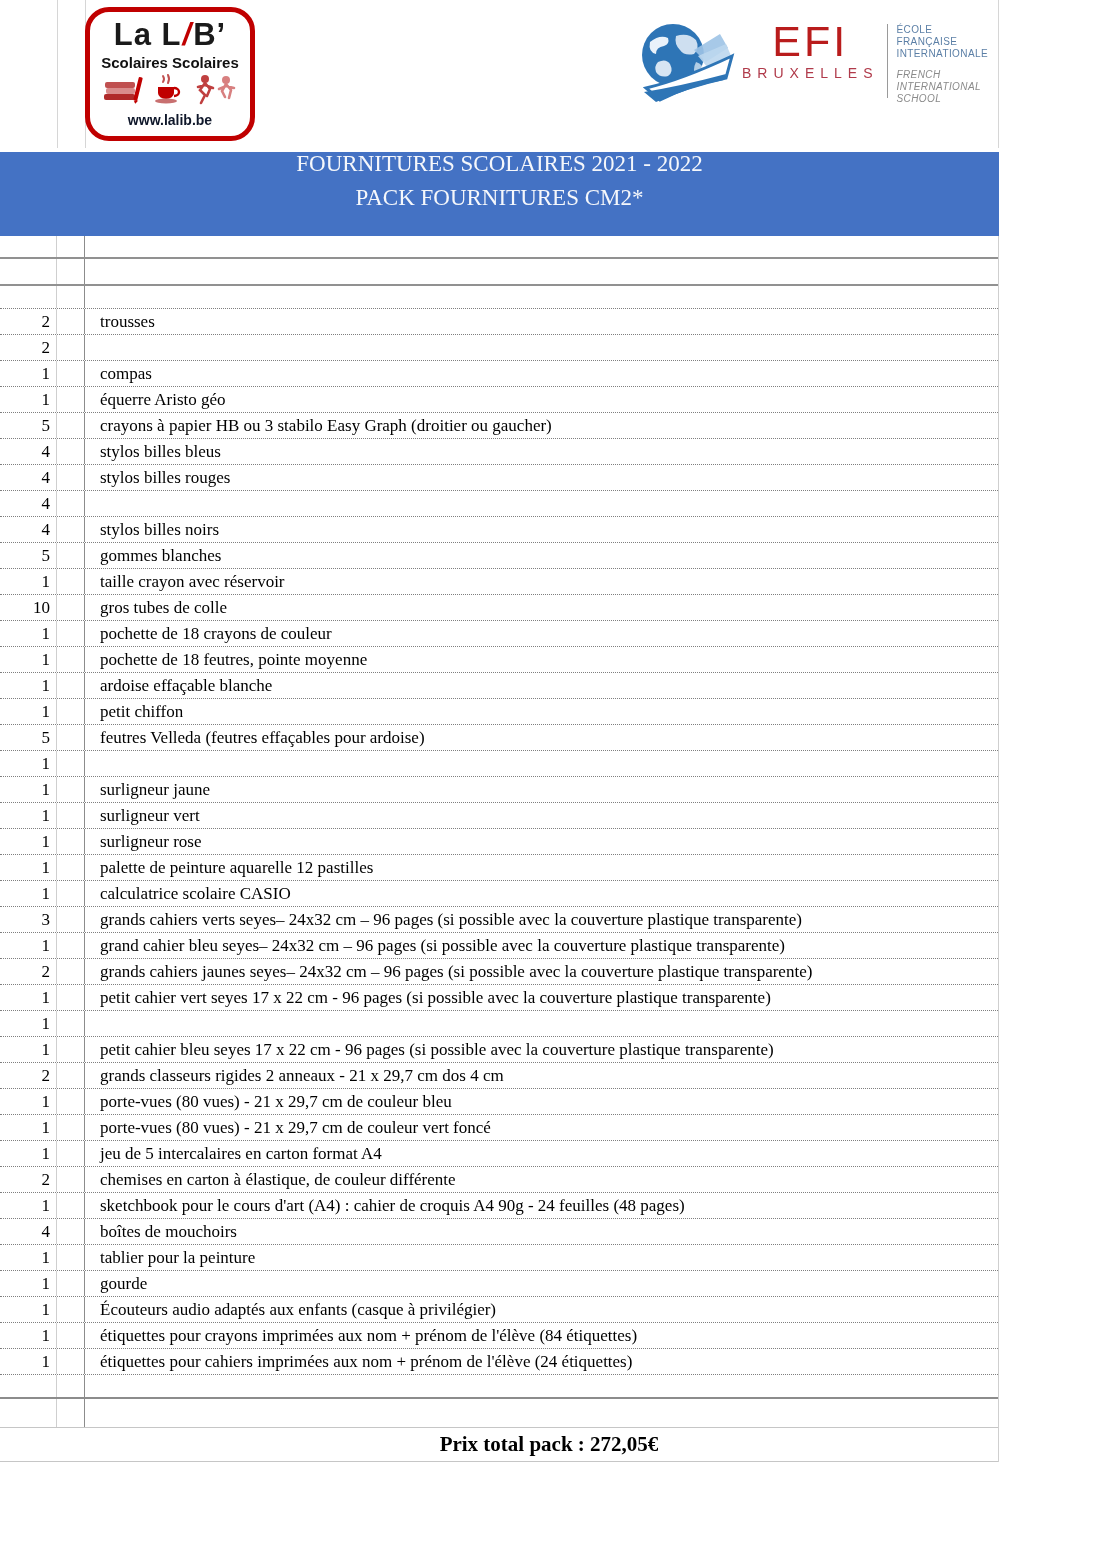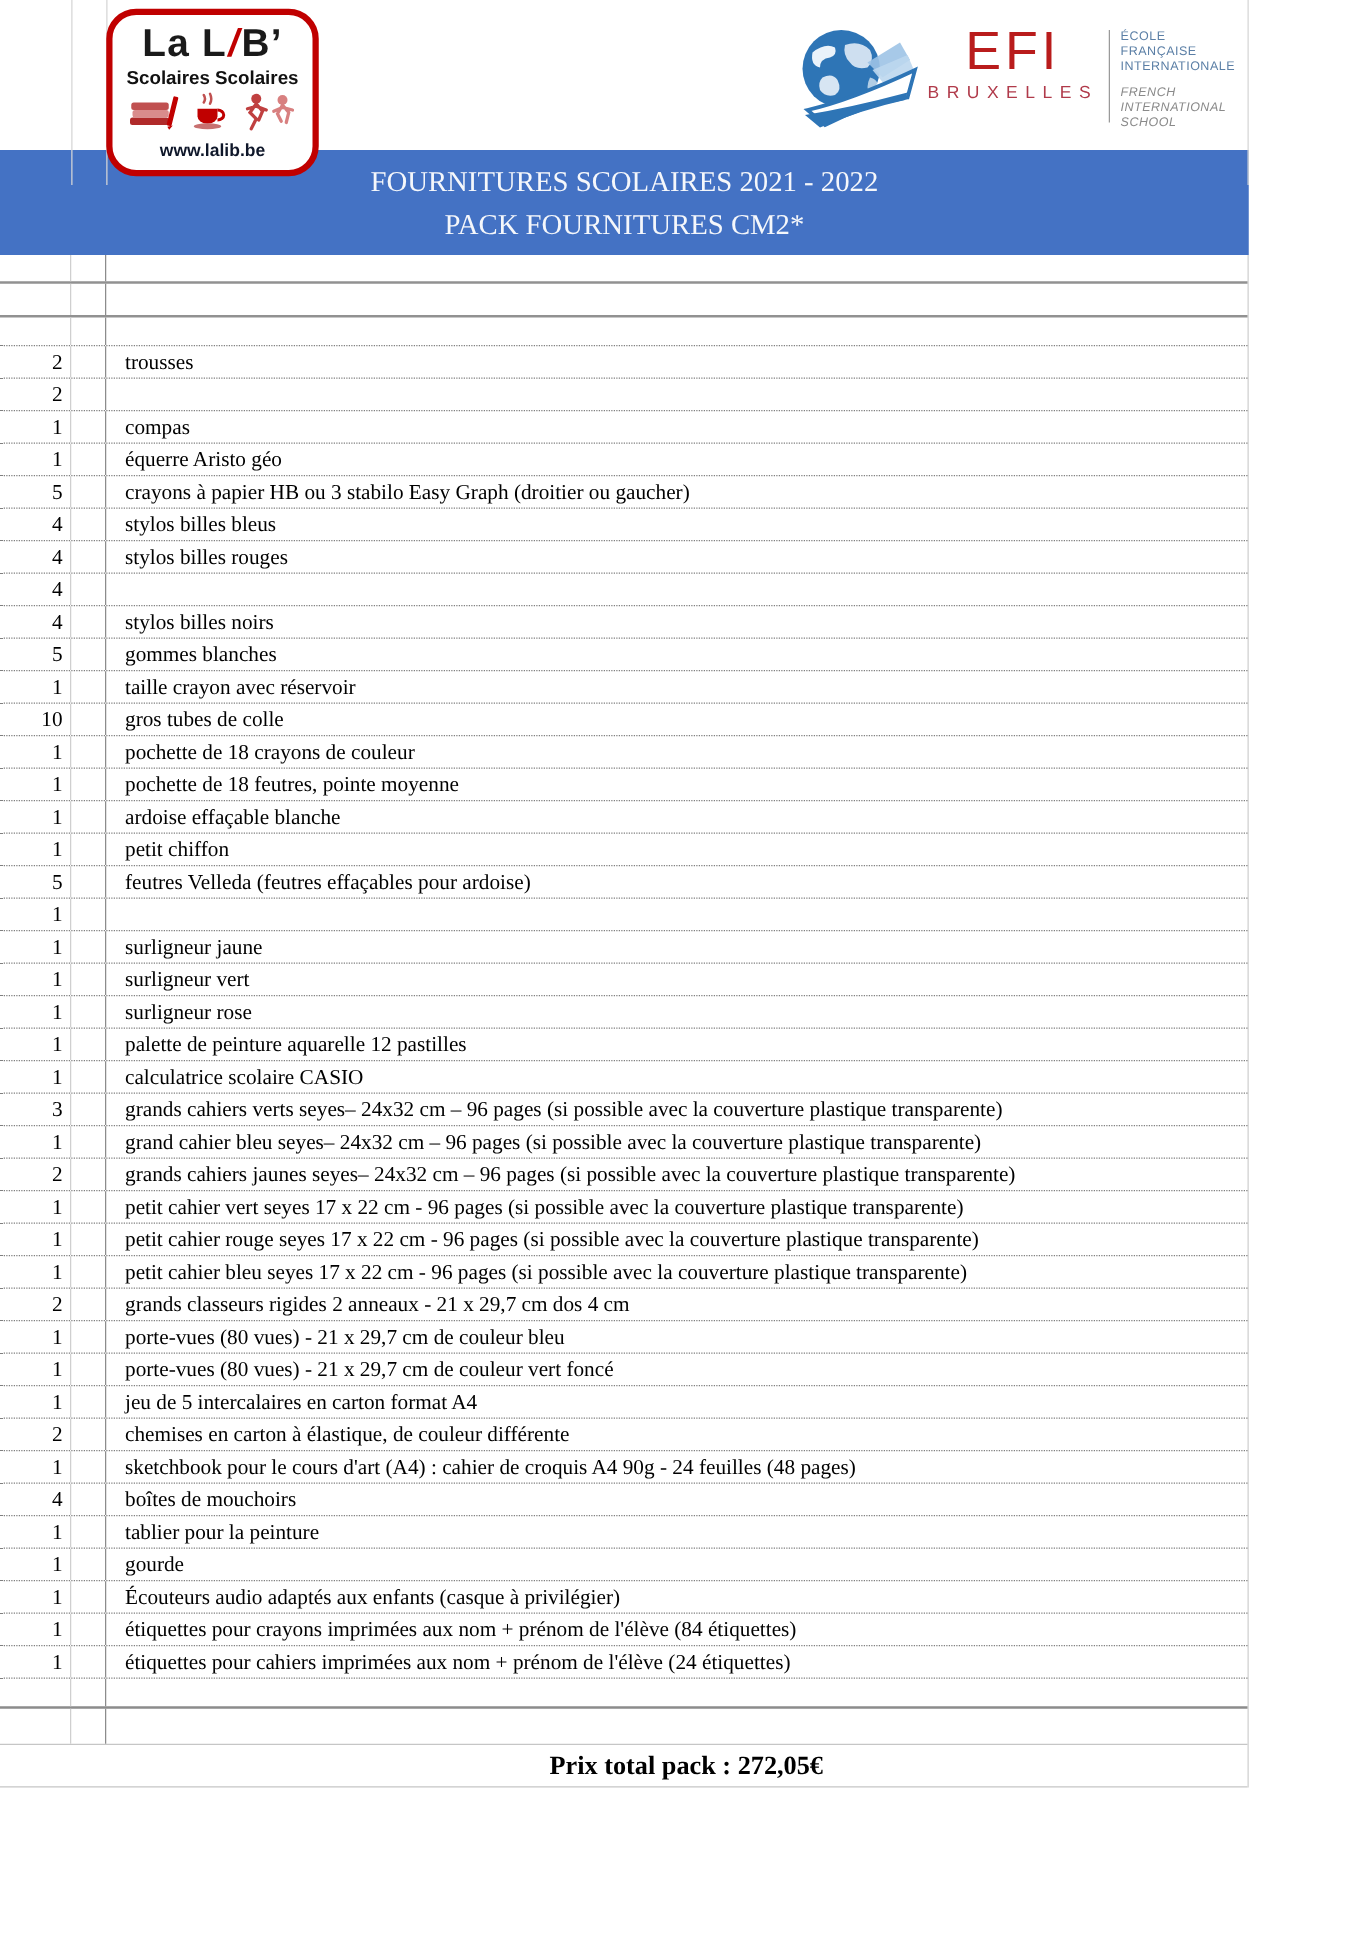--- a/index.html
+++ b/index.html
@@ -1,20 +1,20 @@
 <!DOCTYPE html>
 <html><head>
 <meta charset="utf-8">
 <style>
   html,body{margin:0;padding:0;background:#ffffff;}
   .page{position:relative;width:1094px;height:1552px;background:#ffffff;overflow:hidden;
         font-family:"Liberation Serif", serif;color:#000;}
 
   
-  .header{position:relative;width:999px;height:120px;}
+  .header{position:relative;width:999px;height:152px;}
   .hv{position:absolute;top:0;height:148px;width:1px;background:#d6d6d6;}
   .hv.a{left:57px;} .hv.b{left:85px;} .hv.c{left:998px;}
 
   .lalib{position:absolute;left:85px;top:7px;width:170px;height:134px;box-sizing:border-box;
          border:5px solid #C00000;border-radius:24px;background:#fff;
          display:flex;flex-direction:column;align-items:center;justify-content:space-between;
          padding:7px 4px 8px;font-family:"Liberation Sans", sans-serif;}
   .lalib-brand{font-weight:bold;font-size:31px;line-height:1;color:#1a1a1a;letter-spacing:1px;}
   .lalib-brand .slash{color:#C00000;font-style:italic;padding:0 1px;}
   .lalib-sub{font-weight:bold;font-size:15px;color:#111;}
@@ -27,21 +27,21 @@
   .efi-name{font-weight:normal;font-size:43px;line-height:0.9;color:#b91c1c;letter-spacing:3px;}
   .efi-city{font-size:14px;color:#B03A4A;letter-spacing:6px;margin-top:4px;}
   .efi-divider{width:1px;height:74px;background:#9a9a9a;margin:2px 0 0 9px;}
   .efi-text{margin-left:8px;padding-top:2px;}
   .efi-fr div{color:#5B7FA6;font-size:10px;line-height:1.2;letter-spacing:0.4px;}
   .efi-en{margin-top:9px;}
   .efi-en div{color:#8a8a8a;font-size:10px;font-style:italic;line-height:1.2;letter-spacing:0.4px;}
 
   
   .banner{width:999px;height:84px;background:#4472C4;color:#f5f7fb;
-          display:flex;flex-direction:column;align-items:center;justify-content:center;gap:11px;
+          display:flex;flex-direction:column;align-items:center;gap:11px;
           font-size:23px;line-height:1;}
 
   
   .grid{width:999px;box-sizing:border-box;border-right:1px solid #cfcfcf;font-size:17px;}
   .row{display:flex;box-sizing:border-box;}
   .c1{width:57px;box-sizing:border-box;border-right:1px solid #cfcfcf;
       text-align:right;padding-right:6px;}
   .c2{width:28px;box-sizing:border-box;border-right:1px solid #8c8c8c;}
   .c3{flex:1;box-sizing:border-box;padding-left:15px;overflow:hidden;white-space:nowrap;}
   .pre-a{height:23px;border-bottom:2px solid #919191;}
@@ -281,21 +281,20 @@
           <div class="c3">grands cahiers jaunes seyes– 24x32 cm – 96 pages (si possible avec la couverture plastique transparente)</div>
         </div>
         <div class="row item-row">
           <div class="c1">1</div>
           <div class="c2"></div>
           <div class="c3">petit cahier vert seyes 17 x 22 cm - 96 pages (si possible avec la couverture plastique transparente)</div>
         </div>
         <div class="row item-row">
           <div class="c1">1</div>
           <div class="c2"></div>
-          <div class="c3">petit cahier rouge seyes 17 x 22 cm - 96 pages (si possible avec la couverture plastique transparente)</div>
         </div>
         <div class="row item-row">
           <div class="c1">1</div>
           <div class="c2"></div>
           <div class="c3">petit cahier bleu seyes 17 x 22 cm - 96 pages (si possible avec la couverture plastique transparente)</div>
         </div>
         <div class="row item-row">
           <div class="c1">2</div>
           <div class="c2"></div>
           <div class="c3">grands classeurs rigides 2 anneaux - 21 x 29,7 cm dos 4 cm</div>

